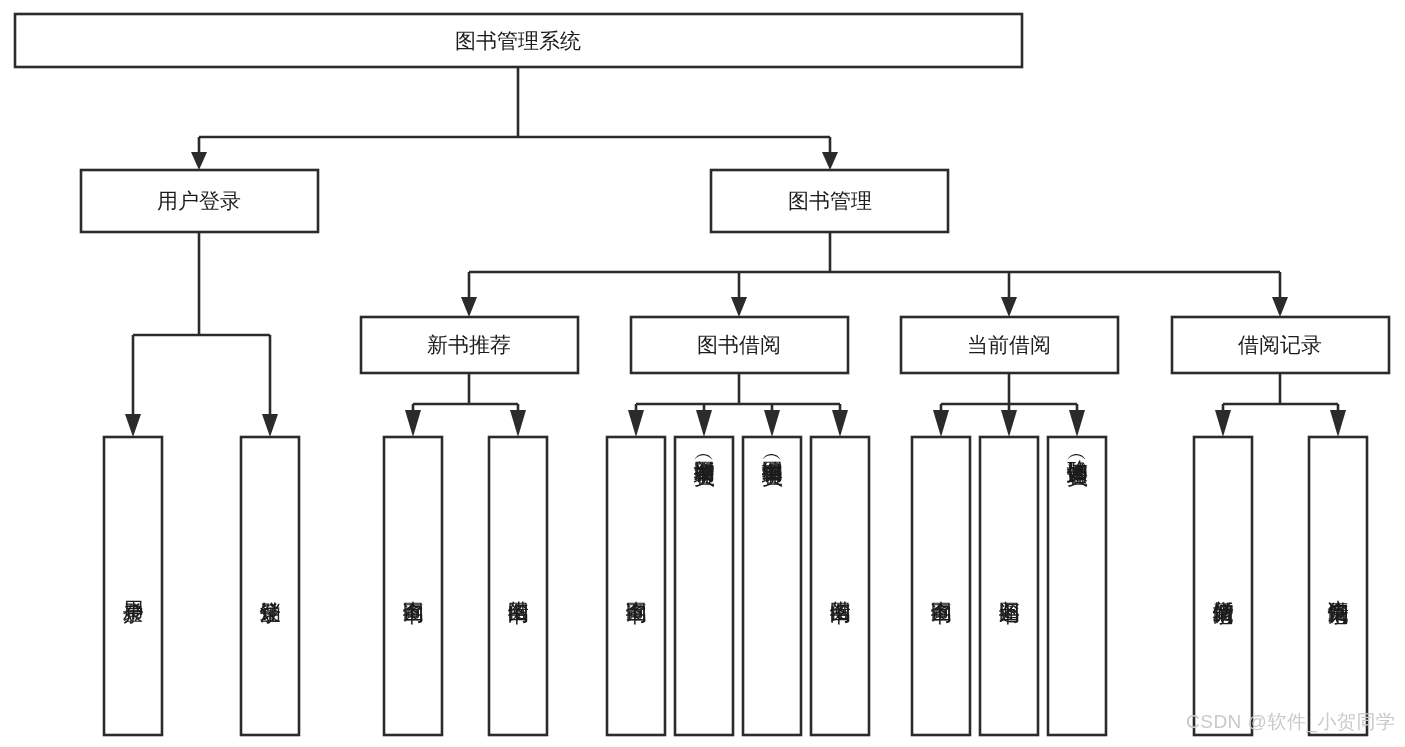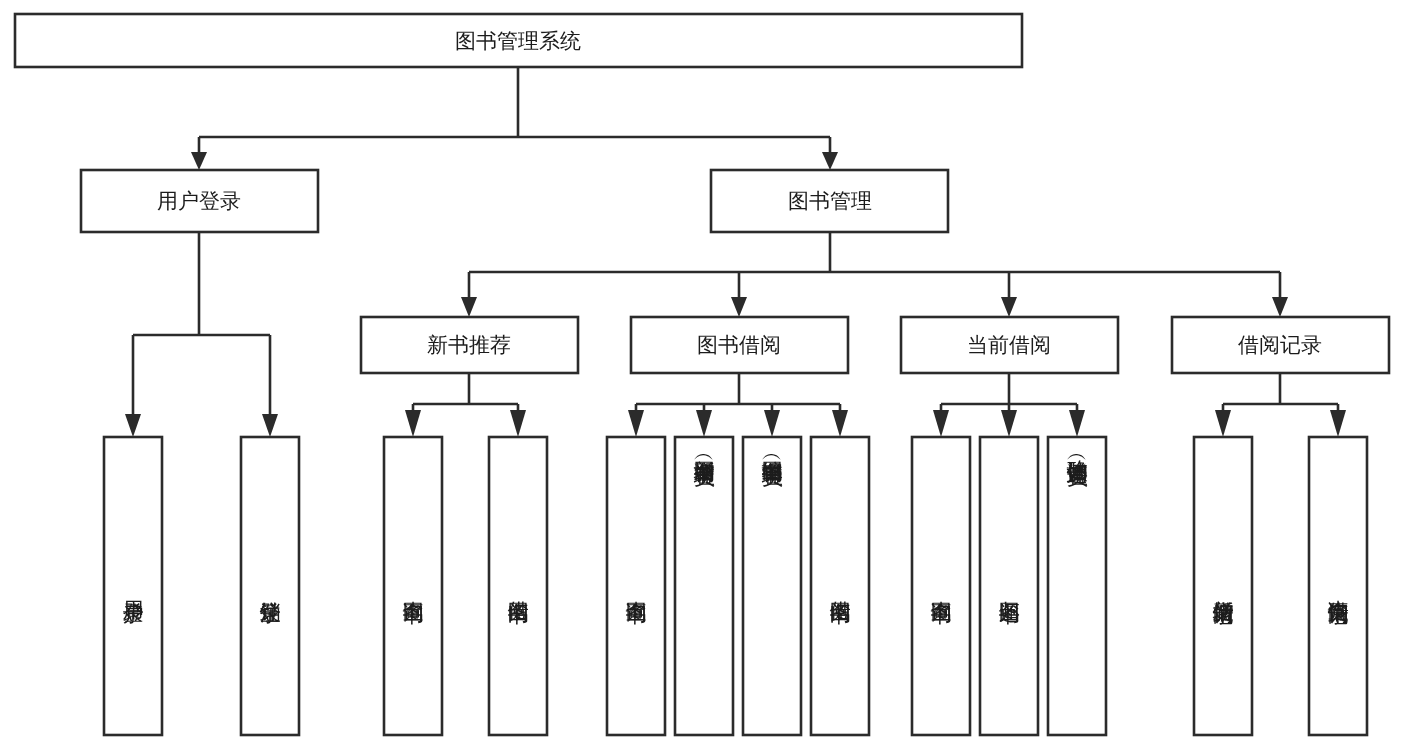--- a/index.html
+++ b/index.html
@@ -201,14 +201,15 @@
   <div class="vlabel top-align" style="left:743px; top:443px; width:58px; height:292px;">编辑图书（管理员）</div>
   <div class="vlabel" style="left:811px; top:437px; width:58px; height:298px;">借阅图书</div>
 
   <div class="vlabel" style="left:912px; top:437px; width:58px; height:298px;">查询图书</div>
   <div class="vlabel" style="left:980px; top:437px; width:58px; height:298px;">归还图书</div>
   <div class="vlabel top-align" style="left:1048px; top:443px; width:58px; height:292px;">确认归还（管理员）</div>
 
   <div class="vlabel" style="left:1194px; top:437px; width:58px; height:298px;">新增借阅记录</div>
   <div class="vlabel" style="left:1309px; top:437px; width:58px; height:298px;">查询借阅记录</div>
 
+  <div class="watermark">CSDN @软件_小贺同学</div>
 
 </div>
 
 </body></html>

